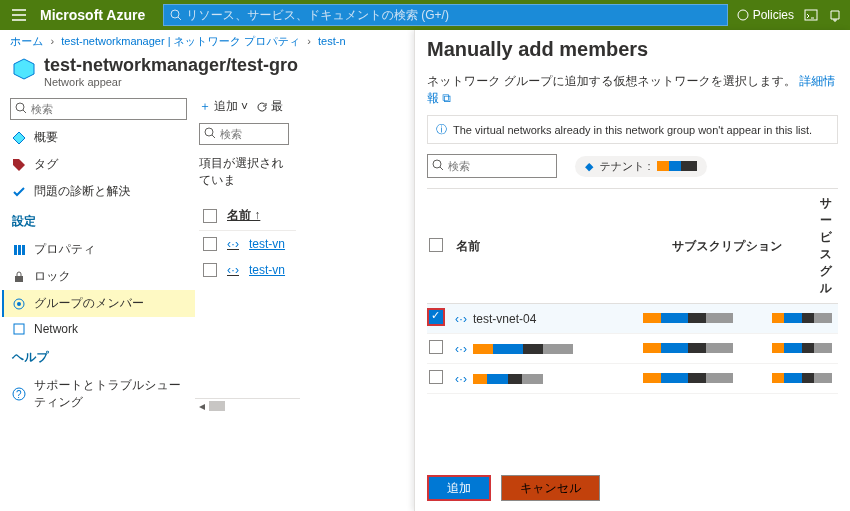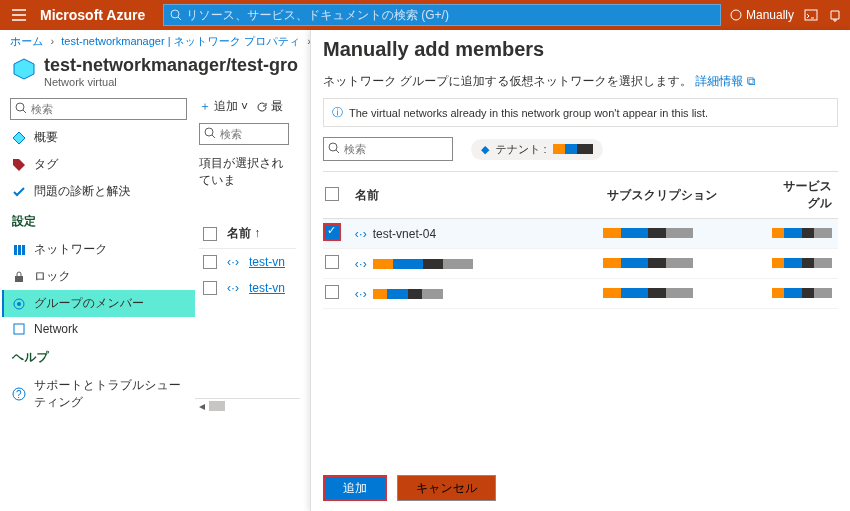--- a/index.html
+++ b/index.html
@@ -1,18 +1,18 @@
 <!DOCTYPE html>
 <html><head>
 <meta charset="utf-8">
 <style>
 * { box-sizing: border-box; margin: 0; padding: 0; font-family: "Segoe UI", Arial, sans-serif; }
 body { width: 850px; height: 511px; overflow: hidden; background: #fff; font-size: 12px; color: #323130; }
 
-.topbar { height: 30px; background: #c2410c; color: #fff; display: flex; align-items: center; padding: 0 8px; }
+.topbar { height: 30px; background: #4d7c0f; color: #fff; display: flex; align-items: center; padding: 0 8px; }
 .hamburger { width: 22px; height: 22px; display: flex; align-items: center; justify-content: center; cursor: pointer; }
 .logo { font-weight: 600; font-size: 14px; margin: 0 10px; }
 .search-top { flex: 1; margin: 0 8px; height: 22px; background: #1b8bd8; border: 1px solid #5fa9e0; display: flex; align-items: center; padding: 0 6px; color: #cfe3f4; }
 .search-top span.ph { color: #cfe3f4; margin-left: 4px; text-align: right; }
 .top-actions { display: flex; align-items: center; gap: 10px; }
 .top-actions .act { display: flex; align-items: center; gap: 3px; cursor: pointer; }
 
 .breadcrumb { padding: 4px 10px; font-size: 11px; color: #0078d4; }
 .breadcrumb a { color: #0078d4; text-decoration: none; }
 .breadcrumb .sep { color: #605e5c; margin: 0 4px; }
@@ -23,44 +23,44 @@
 .title-text .sub { font-size: 11px; color: #605e5c; }
 
 .layout { display: flex; height: calc(511px - 30px); }
 .left-col { width: 300px; display: flex; flex-direction: column; }
 .side { width: 195px; padding: 0 0 0 2px; }
 .side-search { margin: 4px 8px; position: relative; }
 .side-search input { width: 100%; height: 22px; border: 1px solid #8a8886; padding: 0 4px 0 20px; font-size: 11px; }
 .side-search .icon { position: absolute; left: 5px; top: 4px; color: #605e5c; }
 .side ul { list-style: none; margin-top: 4px; }
 .side li { display: flex; align-items: center; padding: 5px 10px; cursor: pointer; font-size: 12px; gap: 8px; }
-.side li.selected { background: #5eead4; border-left: 2px solid #0078d4; padding-left:8px; }
-.side .section-label { padding: 8px 10px 2px 10px; font-size: 12px; font-weight:600; color: #14532d; }
+.side li.selected { background: #fef9c3; border-left: 2px solid #0078d4; padding-left:8px; }
+.side .section-label { padding: 8px 10px 2px 10px; font-size: 12px; font-weight:600; color: #0369a1; }
 
 .main-col { flex: 1; position: relative; padding: 0 4px; }
 .toolbar { display: flex; align-items: center; gap: 8px; padding: 4px 0; color: #323130; }
 .toolbar .btn { display: flex; align-items: center; gap: 3px; cursor: pointer; color: #323130; }
 .main-search { margin: 4px 0; }
 .main-search input { width: 90px; height: 22px; border: 1px solid #8a8886; padding: 0 4px 0 20px; font-size: 11px; }
 .main-search { position:relative; display:inline-block; }
 .main-search .icon { position:absolute; left:5px; top:4px; color:#605e5c; }
 .selection-msg { padding: 6px 0; color: #323130; }
-.table { margin-top: 24px; }
+.table { margin-top: 6px; text-decoration: underline; }
 .table .hrow, .table .drow { display: flex; align-items: center; padding: 6px 4px; gap: 10px; }
 .table .hrow { border-bottom: 1px solid #edebe9; font-weight:600; }
 .chk { width: 14px; height: 14px; border: 1px solid #8a8886; display:inline-block; cursor:pointer; }
 .chk.checked { background: #0078d4; border-color:#0078d4; position:relative; }
 .chk.checked::after { content:"✓"; color:#fff; position:absolute; top:-2px; left:1px; font-size:11px; }
 .vnet-icon { color:#0078d4; }
 .col-name { flex: 1; }
 .scrollbar-horizontal { position:absolute; bottom:4px; left:0; right:0; height:14px; border-top:1px solid #e1dfdd; display:flex; align-items:center; }
 .scrollbar-horizontal .thumb { width:16px; height:10px; background:#c8c6c4; margin-left:0; }
 .scrollbar-horizontal .arrow { width:14px; text-align:center; color:#605e5c; cursor:pointer; }
 
-.panel { position: absolute; top: 30px; right: 0; width: 540px; height: 481px; background: #fff; border-left: 1px solid #e1dfdd; box-shadow: -2px 0 6px rgba(0,0,0,0.1); padding: 8px 12px; margin-left: 16px; }
+.panel { position: absolute; top: 30px; right: 0; width: 436px; height: 481px; background: #fff; border-left: 1px solid #e1dfdd; box-shadow: -2px 0 6px rgba(0,0,0,0.1); padding: 8px 12px; margin-left: 16px; }
 .panel h2 { font-size: 20px; font-weight: 600; margin-bottom: 12px; }
 .panel .desc { font-size: 12px; color: #323130; margin-bottom: 8px; }
 .panel .desc a { color: #0078d4; text-decoration:none; }
 .info-bar { display: flex; align-items:center; gap:6px; padding: 6px 8px; border:1px solid #e1dfdd; background:#fff; font-size:11px; margin-bottom:10px; }
 .info-bar .i { color:#0078d4; }
 .filter-row { display:flex; align-items:center; gap:18px; margin-bottom:10px; }
 .filter-row .search { position:relative; }
 .filter-row .search input { width:130px; height:24px; border:1px solid #8a8886; padding:0 4px 0 20px; font-size:11px; }
 .filter-row .search .icon { position:absolute; left:5px; top:5px; color:#605e5c; }
 .tenant-pill { display:flex; align-items:center; gap:6px; background:#f3f2f1; border-radius:12px; padding:3px 10px; font-size:11px; }
@@ -98,21 +98,21 @@
         <circle cx="5" cy="5" r="4" stroke="#cfe3f4" fill="none"></circle>
         <line x1="8" y1="8" x2="11" y2="11" stroke="#cfe3f4"></line>
       </svg>
     <span class="ph">リソース、サービス、ドキュメントの検索 (G+/)</span>
   </div>
   <div class="top-actions">
     <div class="act">
       <svg width="14" height="14" viewBox="0 0 14 14">
           <circle cx="7" cy="7" r="5" stroke="#fff" fill="none"></circle>
         </svg>
-      <span>Manually</span>
+      <span>Policies</span>
     </div>
     <div class="act">
       <svg width="14" height="14" viewBox="0 0 14 14">
           <rect x="1" y="2" width="12" height="10" stroke="#fff" fill="none"></rect>
           <path d="M3 6l2 2-2 2M7 10h3" stroke="#fff" fill="none"></path>
         </svg>
     </div>
     <div class="act">
       <svg width="14" height="14" viewBox="0 0 14 14">
           <path d="M3 3h8v8h-8zM6 11v2h2v-2" stroke="#fff" fill="none"></path>
@@ -130,21 +130,21 @@
 </div>
 
 <div class="page-title">
   <div class="title-icon">
     <svg width="26" height="26" viewBox="0 0 26 26">
         <polygon points="13,3 23,8 23,18 13,23 3,18 3,8" fill="#50e6ff" stroke="#0078d4"></polygon>
       </svg>
   </div>
   <div class="title-text">
     <h1>test-networkmanager/test-gro</h1>
-    <div class="sub">Network virtual</div>
+    <div class="sub">Network appear</div>
   </div>
 </div>
 
 <div class="layout">
   <div class="left-col">
     <div style="display:flex;">
       <div class="side">
         <div class="side-search">
           <span class="icon">
             <svg width="12" height="12" viewBox="0 0 12 12">
@@ -183,21 +183,21 @@
         <div class="section-label">設定</div>
         <ul>
           <li>
               <span>
                 <svg width="14" height="14">
                   <rect x="2" y="2" width="3" height="10" fill="#0078d4"></rect>
                   <rect x="6" y="2" width="3" height="10" fill="#0078d4"></rect>
                   <rect x="10" y="2" width="3" height="10" fill="#0078d4"></rect>
                 </svg>
               </span>
-              <span>ネットワーク</span>
+              <span>プロパティ</span>
             </li>
           <li>
               <span>
                 <svg width="14" height="14">
                   <rect x="3" y="6" width="8" height="6" fill="#605e5c"></rect>
                   <path d="M5 6V4a2 2 0 014 0v2" stroke="#605e5c" fill="none"></path>
                 </svg>
               </span>
               <span>ロック</span>
             </li>

